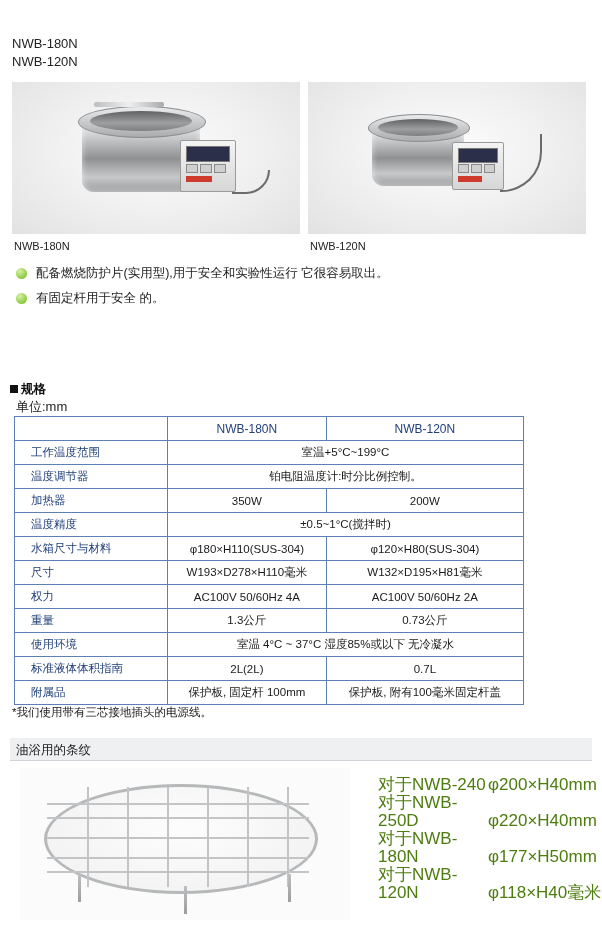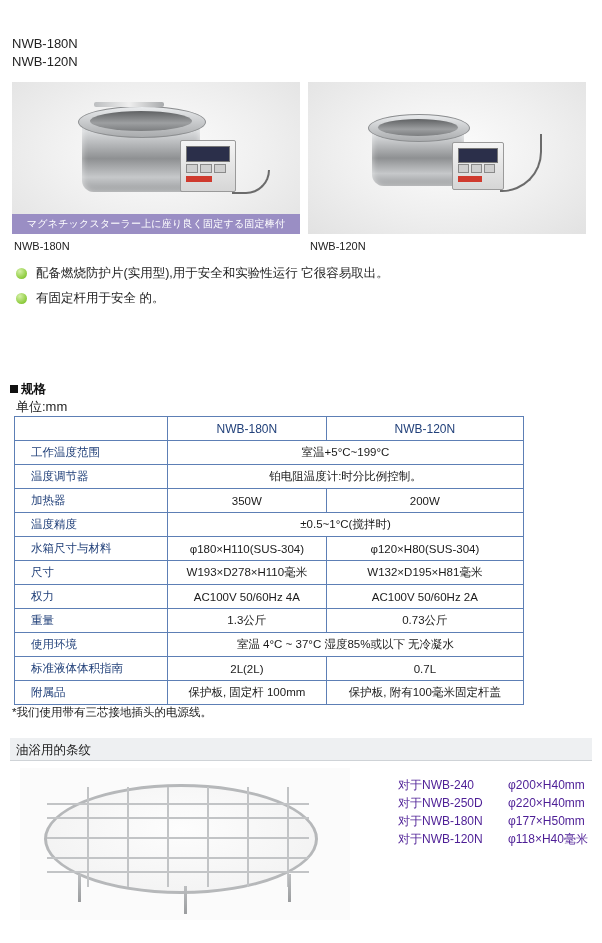--- a/index.html
+++ b/index.html
@@ -273,24 +273,24 @@
     background: #c2c4c6;
   }
   .mesh-leg {
     position: absolute;
     width: 3px;
     background: linear-gradient(to bottom, #bdbfc1, #9b9d9f);
   }
 
   .mesh-specs {
     position: absolute;
-    left: 398px;
+    left: 378px;
     top: 776px;
-    font-size: 12px;
-    color: #4c1d95;
+    font-size: 17px;
+    color: #4d7c0f;
     line-height: 18px;
   }
   .mesh-specs .row span.m { display: inline-block; width: 110px; }
 </style>
 </head>
 <body>
 
 <div class="page">
 
   <div class="model-line model-1">NWB-180N</div>
@@ -306,21 +306,20 @@
         <div class="pot-inner" style="left:18px; top:11px; width:102px; height:20px;"></div>
         <div class="ctrl-box" style="left:108px; top:40px; width:54px; height:50px;"></div>
         <div class="ctrl-screen" style="left:114px; top:46px; width:42px; height:14px;"></div>
         <div class="ctrl-led" style="left:114px; top:64px; width:10px; height:7px;"></div>
         <div class="ctrl-led" style="left:128px; top:64px; width:10px; height:7px;"></div>
         <div class="ctrl-led" style="left:142px; top:64px; width:10px; height:7px;"></div>
         <div class="ctrl-brand" style="left:114px; top:76px; width:26px; height:6px;"></div>
         <div class="cord" style="left:160px; top:70px; width:36px; height:22px;"></div>
         <div class="rod" style="left:22px; top:2px; width:70px; height:5px;"></div>
       </div>
-      <div class="caption-strip">マグネチックスターラー上に座り良く固定する固定棒付</div>
     </div>
 
     <div class="photo photo-b">
       <div class="photo-inner"></div>
       <div class="bath" style="left:50px; top:22px; width:190px; height:108px;">
         <div class="pot-body" style="left:14px; top:20px; width:92px; height:62px;"></div>
         <div class="pot-rim" style="left:10px; top:10px; width:100px; height:26px;"></div>
         <div class="pot-inner" style="left:20px; top:15px; width:80px; height:17px;"></div>
         <div class="ctrl-box" style="left:94px; top:38px; width:50px; height:46px;"></div>
         <div class="ctrl-screen" style="left:100px; top:44px; width:38px; height:13px;"></div>

